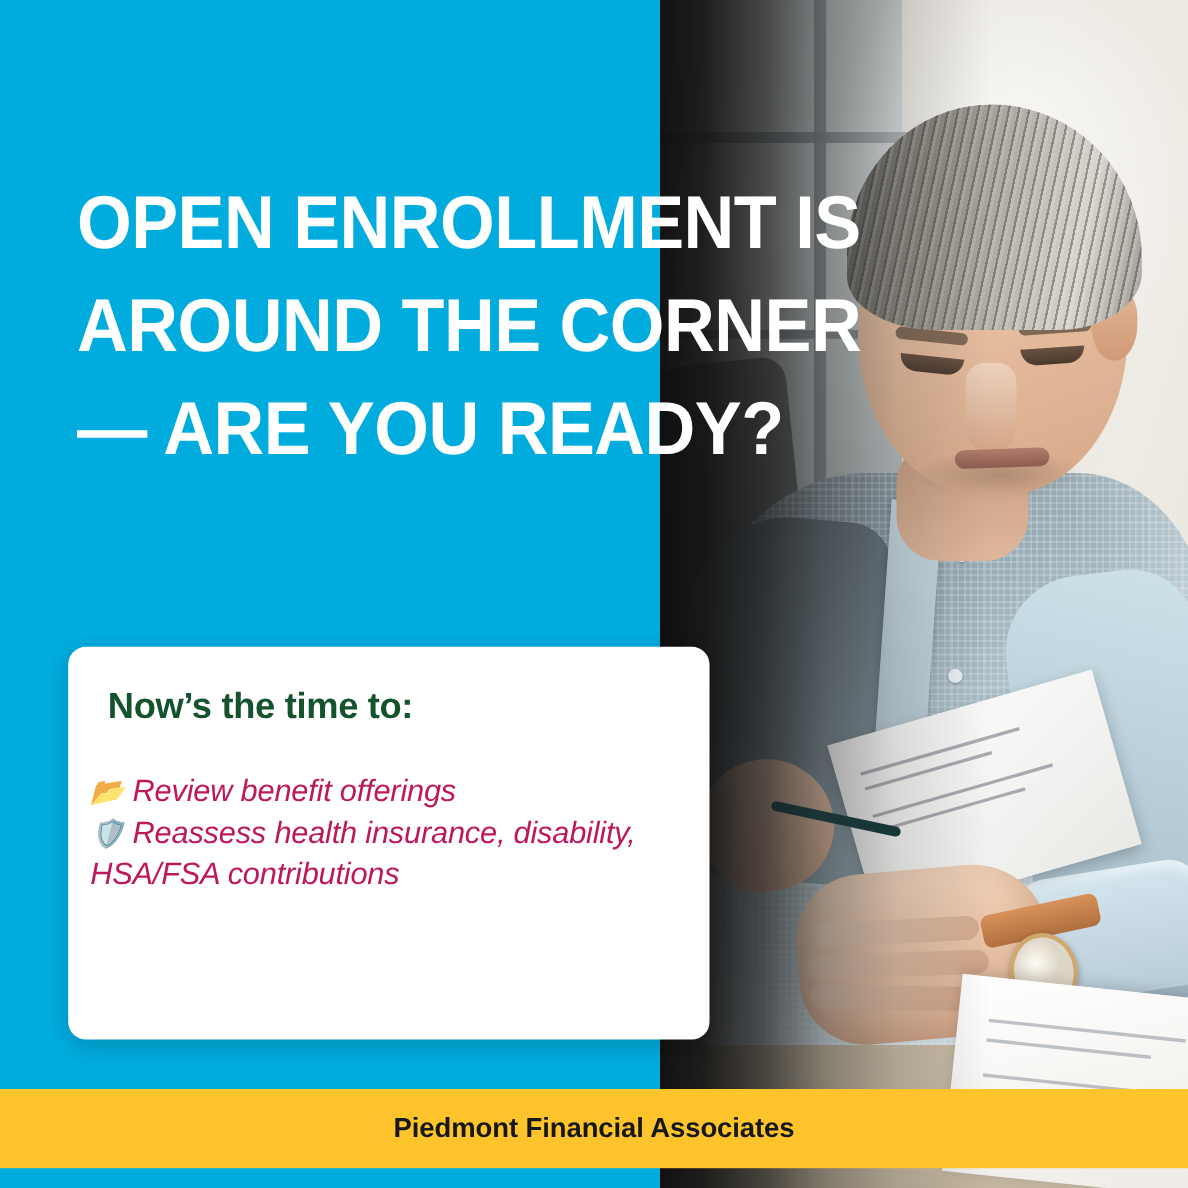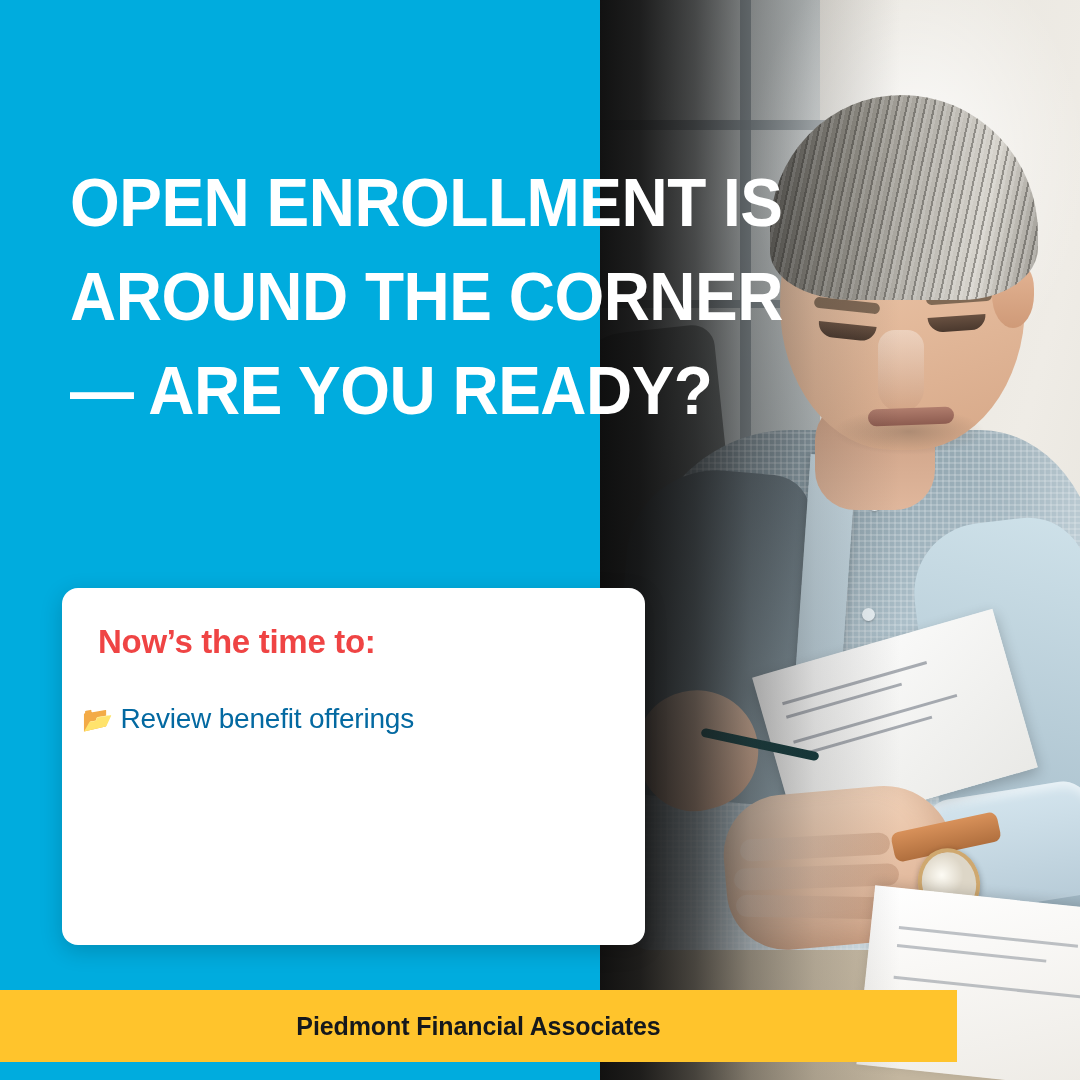--- a/index.html
+++ b/index.html
@@ -376,48 +376,49 @@
     box-shadow: 0 6px 22px rgba(0,0,0,.18);
   }
   .card-title {
     position: absolute;
     left: 36px;
     top: 34px;
     font-family: "Liberation Sans", sans-serif;
     font-weight: 700;
     font-size: 33px;
     line-height: 40px;
-    color: #ef4444;
+    color: #14532d;
     letter-spacing: -0.3px;
   }
   .card-list {
     position: absolute;
     left: 20px;
     top: 112px;
     right: 18px;
     font-family: "Liberation Sans", sans-serif;
     font-size: 28px;
     line-height: 37px;
-    color: #0369a1;
+    color: #be185d;
     letter-spacing: -0.2px;
+    font-style: italic;
   }
   .card-list .li {
     display: block;
   }
   .card-list .li .emo {
     font-family: "DejaVu Sans", sans-serif;
     font-size: 25px;
   }
 
   
   .footer-band {
     position: absolute;
     left: 0;
     top: 990px;
-    width: 957px;
+    width: 1080px;
     height: 72px;
     background: #FFC42C;
     display: flex;
     align-items: center;
     justify-content: center;
   }
   .footer-text {
     font-family: "Liberation Sans", sans-serif;
     font-weight: 700;
     font-size: 25px;
@@ -497,20 +498,21 @@
   <div class="headline">
     <span class="hl-line">OPEN ENROLLMENT IS</span>
     <span class="hl-line">AROUND THE CORNER</span>
     <span class="hl-line">— ARE YOU READY?</span>
   </div>
 
   <div class="card">
     <div class="card-title">Now’s the time to:</div>
     <div class="card-list">
       <span class="li"><span class="emo">📂</span><span> Review benefit offerings</span></span>
+      <span class="li"><span class="emo">🛡️</span><span> Reassess health insurance, disability, HSA/FSA contributions</span></span>
     </div>
   </div>
 
   <div class="footer-band">
     <span class="footer-text">Piedmont Financial Associates</span>
   </div>
 
 </div>
 
 </body></html>

